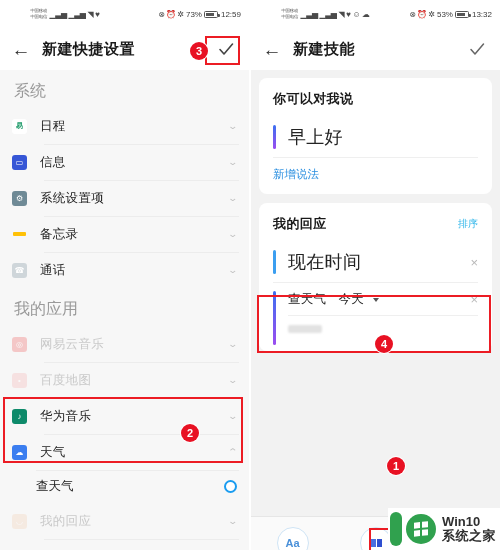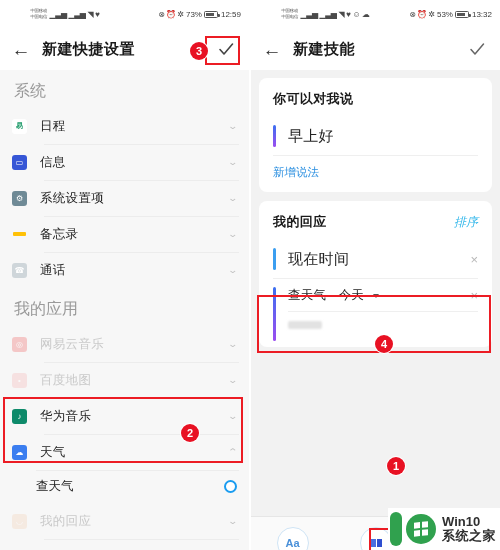--- a/index.html
+++ b/index.html
@@ -112,29 +112,29 @@
   }
 
   
   .r-body{height:446px;background:#f2f2f2;padding:8px 8px 0 8px;box-sizing:border-box;overflow:hidden;}
   .card{
     background:#fff;border-radius:8px;padding:12px 14px 12px 14px;box-sizing:border-box;
     margin-bottom:9px;position:relative;
   }
   .card-head{display:flex;align-items:center;margin-bottom:9px;}
   .card-title{font-size:13px;font-weight:bold;color:#1a1a1a;letter-spacing:.4px;}
-  .card-action{margin-left:auto;font-size:12px;color:#2fb6ea;font-style:italic;}
+  .card-action{margin-left:auto;font-size:10px;color:#2fb6ea;}
   .field{
     display:flex;align-items:center;border-bottom:1px solid #efefef;
     padding:8px 0 8px 0;position:relative;min-height:22px;
   }
   .bar{width:3px;align-self:stretch;border-radius:2px;margin-right:12px;min-height:22px;}
   .bar-purple{background:linear-gradient(#3b6ff0,#9b4df0);}
   .bar-blue{background:#3b9ef0;}
-  .field-text{font-size:15px;color:#232323;flex:1;letter-spacing:.3px;}
+  .field-text{font-size:18px;color:#232323;flex:1;letter-spacing:.3px;}
   .field-x{color:#b8b8b8;font-size:13px;line-height:1;padding-left:8px;}
   .link{font-size:11.5px;color:#2b8fe0;margin-top:9px;display:inline-block;}
 
   .resp-item{display:flex;align-items:flex-start;padding:8px 0 0 0;}
   .resp-col{flex:1;}
   .resp-top{display:flex;align-items:center;padding-bottom:7px;border-bottom:1px solid #efefef;}
   .resp-title{font-size:12.5px;color:#232323;letter-spacing:.3px;}
   .resp-param{font-size:12.5px;color:#232323;margin-left:12px;letter-spacing:.3px;}
   .caret{border-left:3.5px solid transparent;border-right:3.5px solid transparent;border-top:4.5px solid #555;margin-left:9px;display:inline-block;}
   .resp-blur{height:26px;display:flex;align-items:center;}

